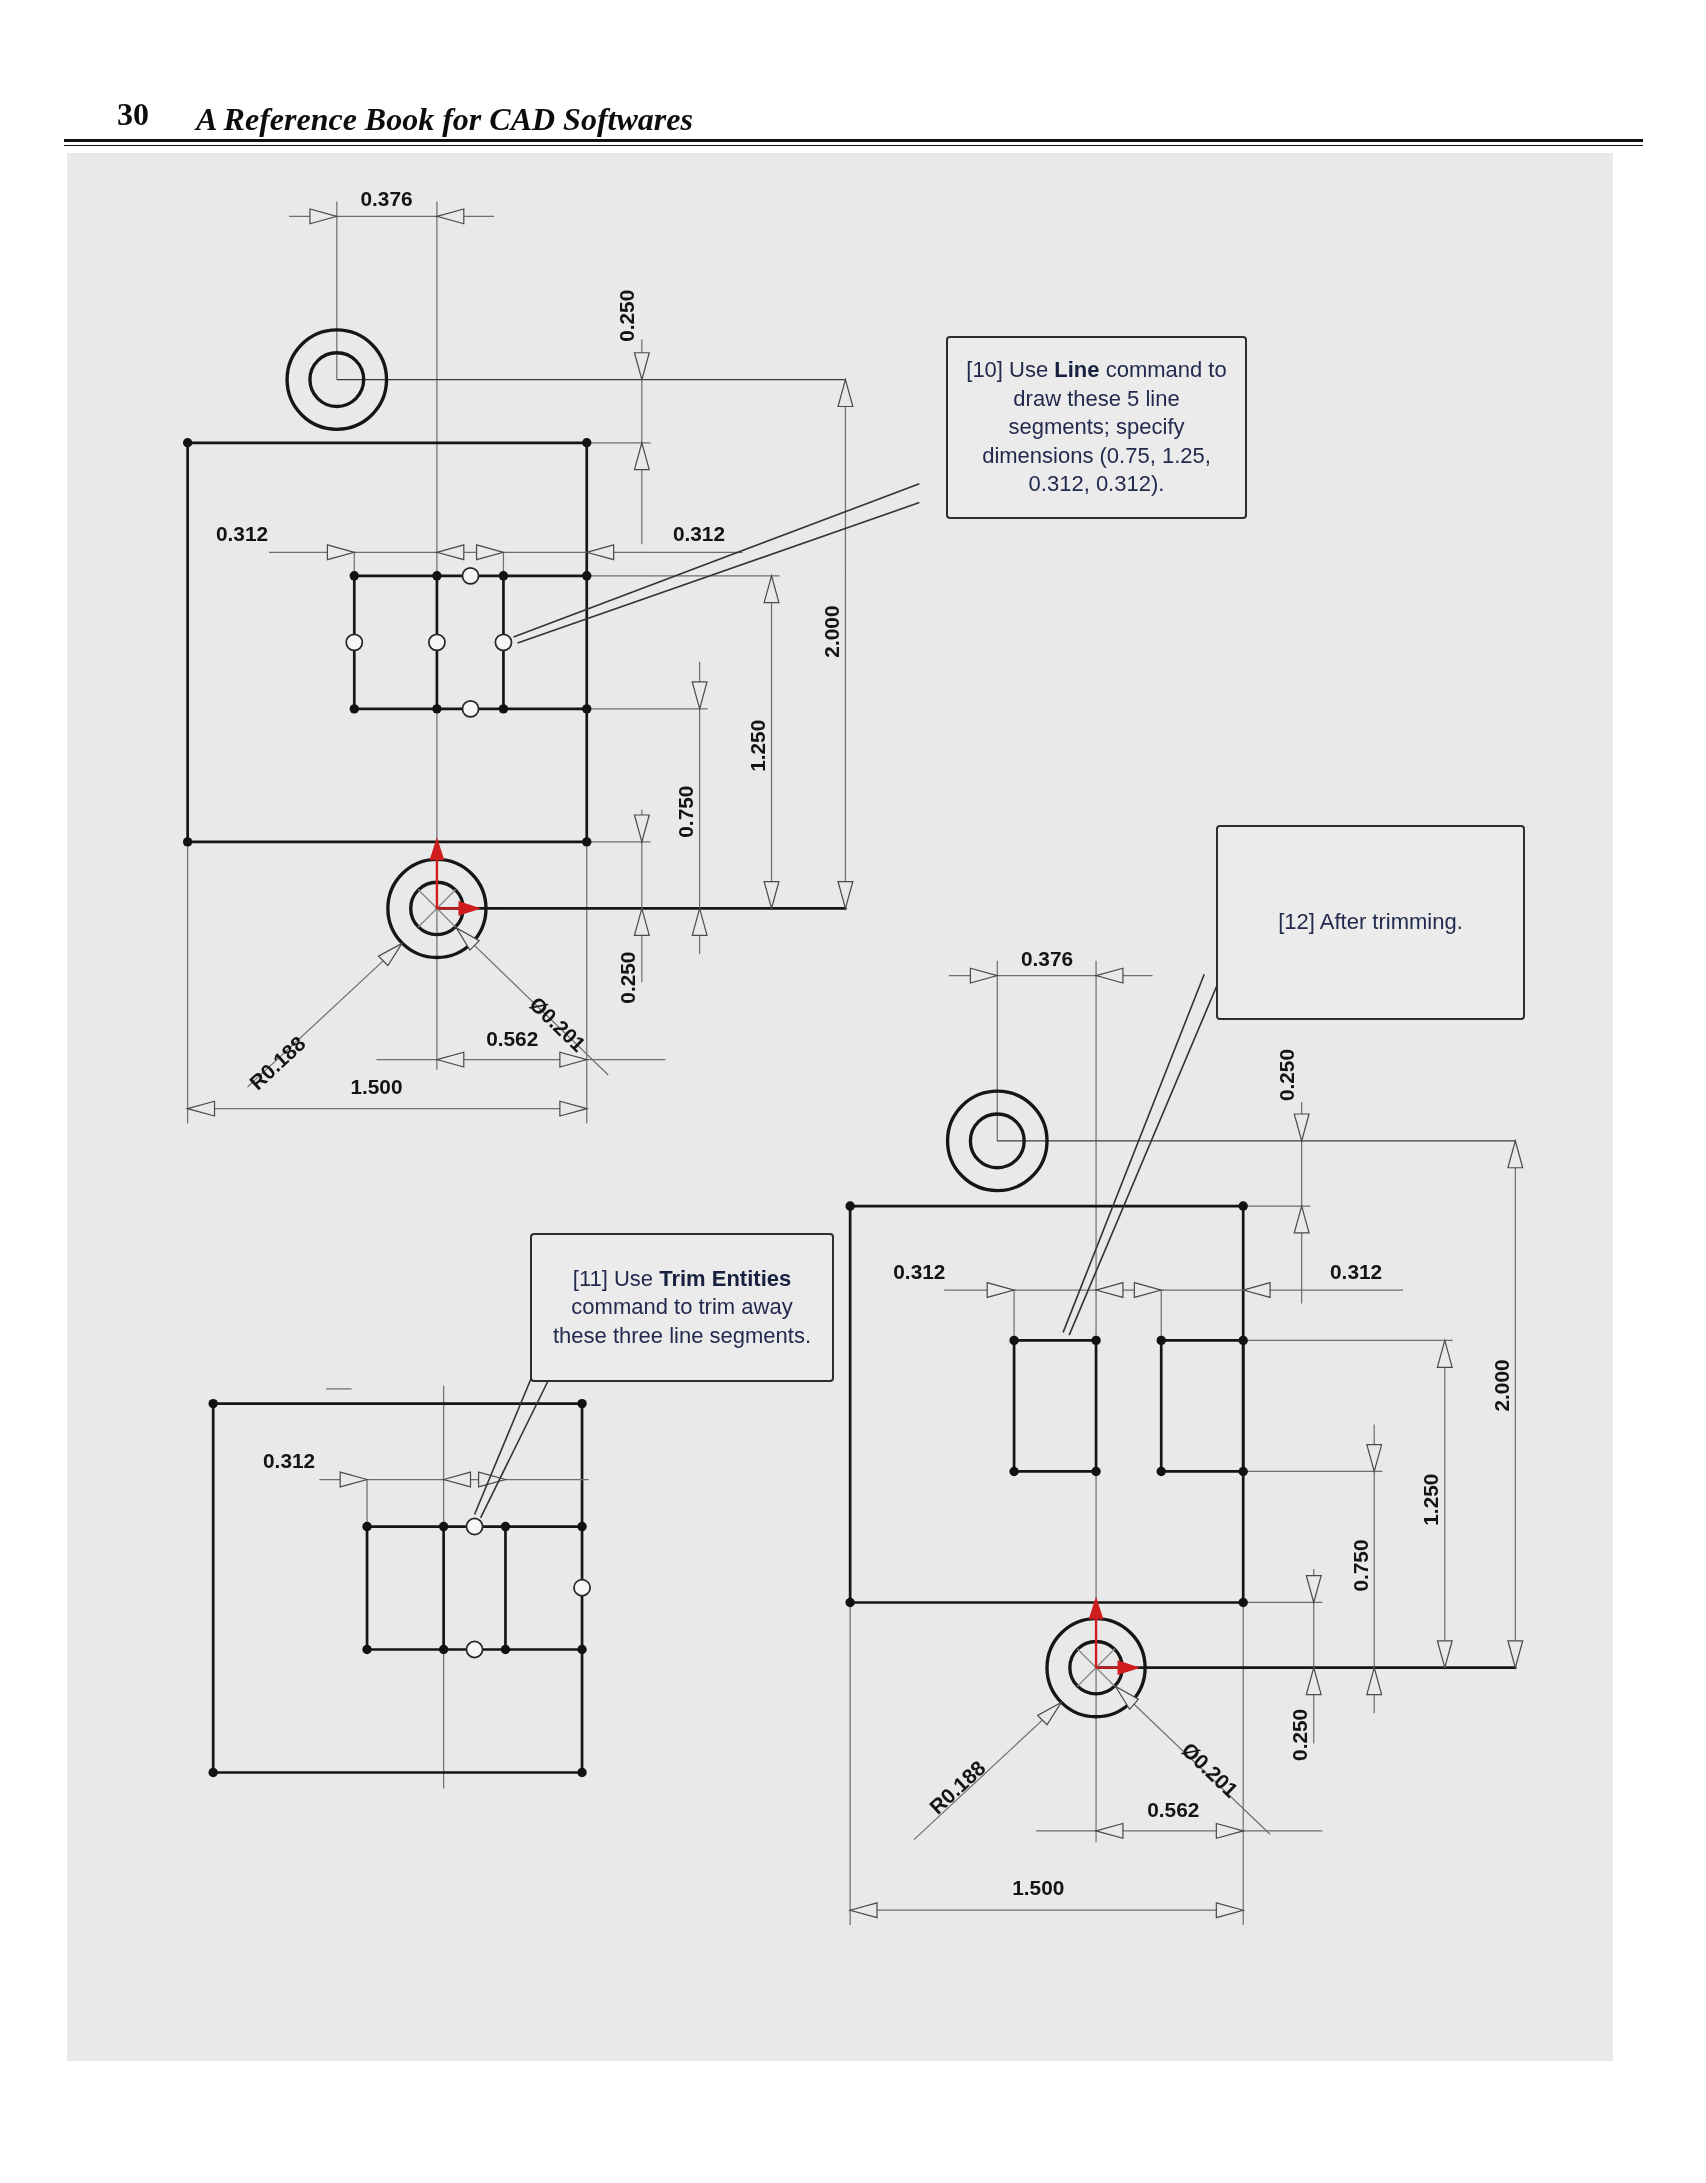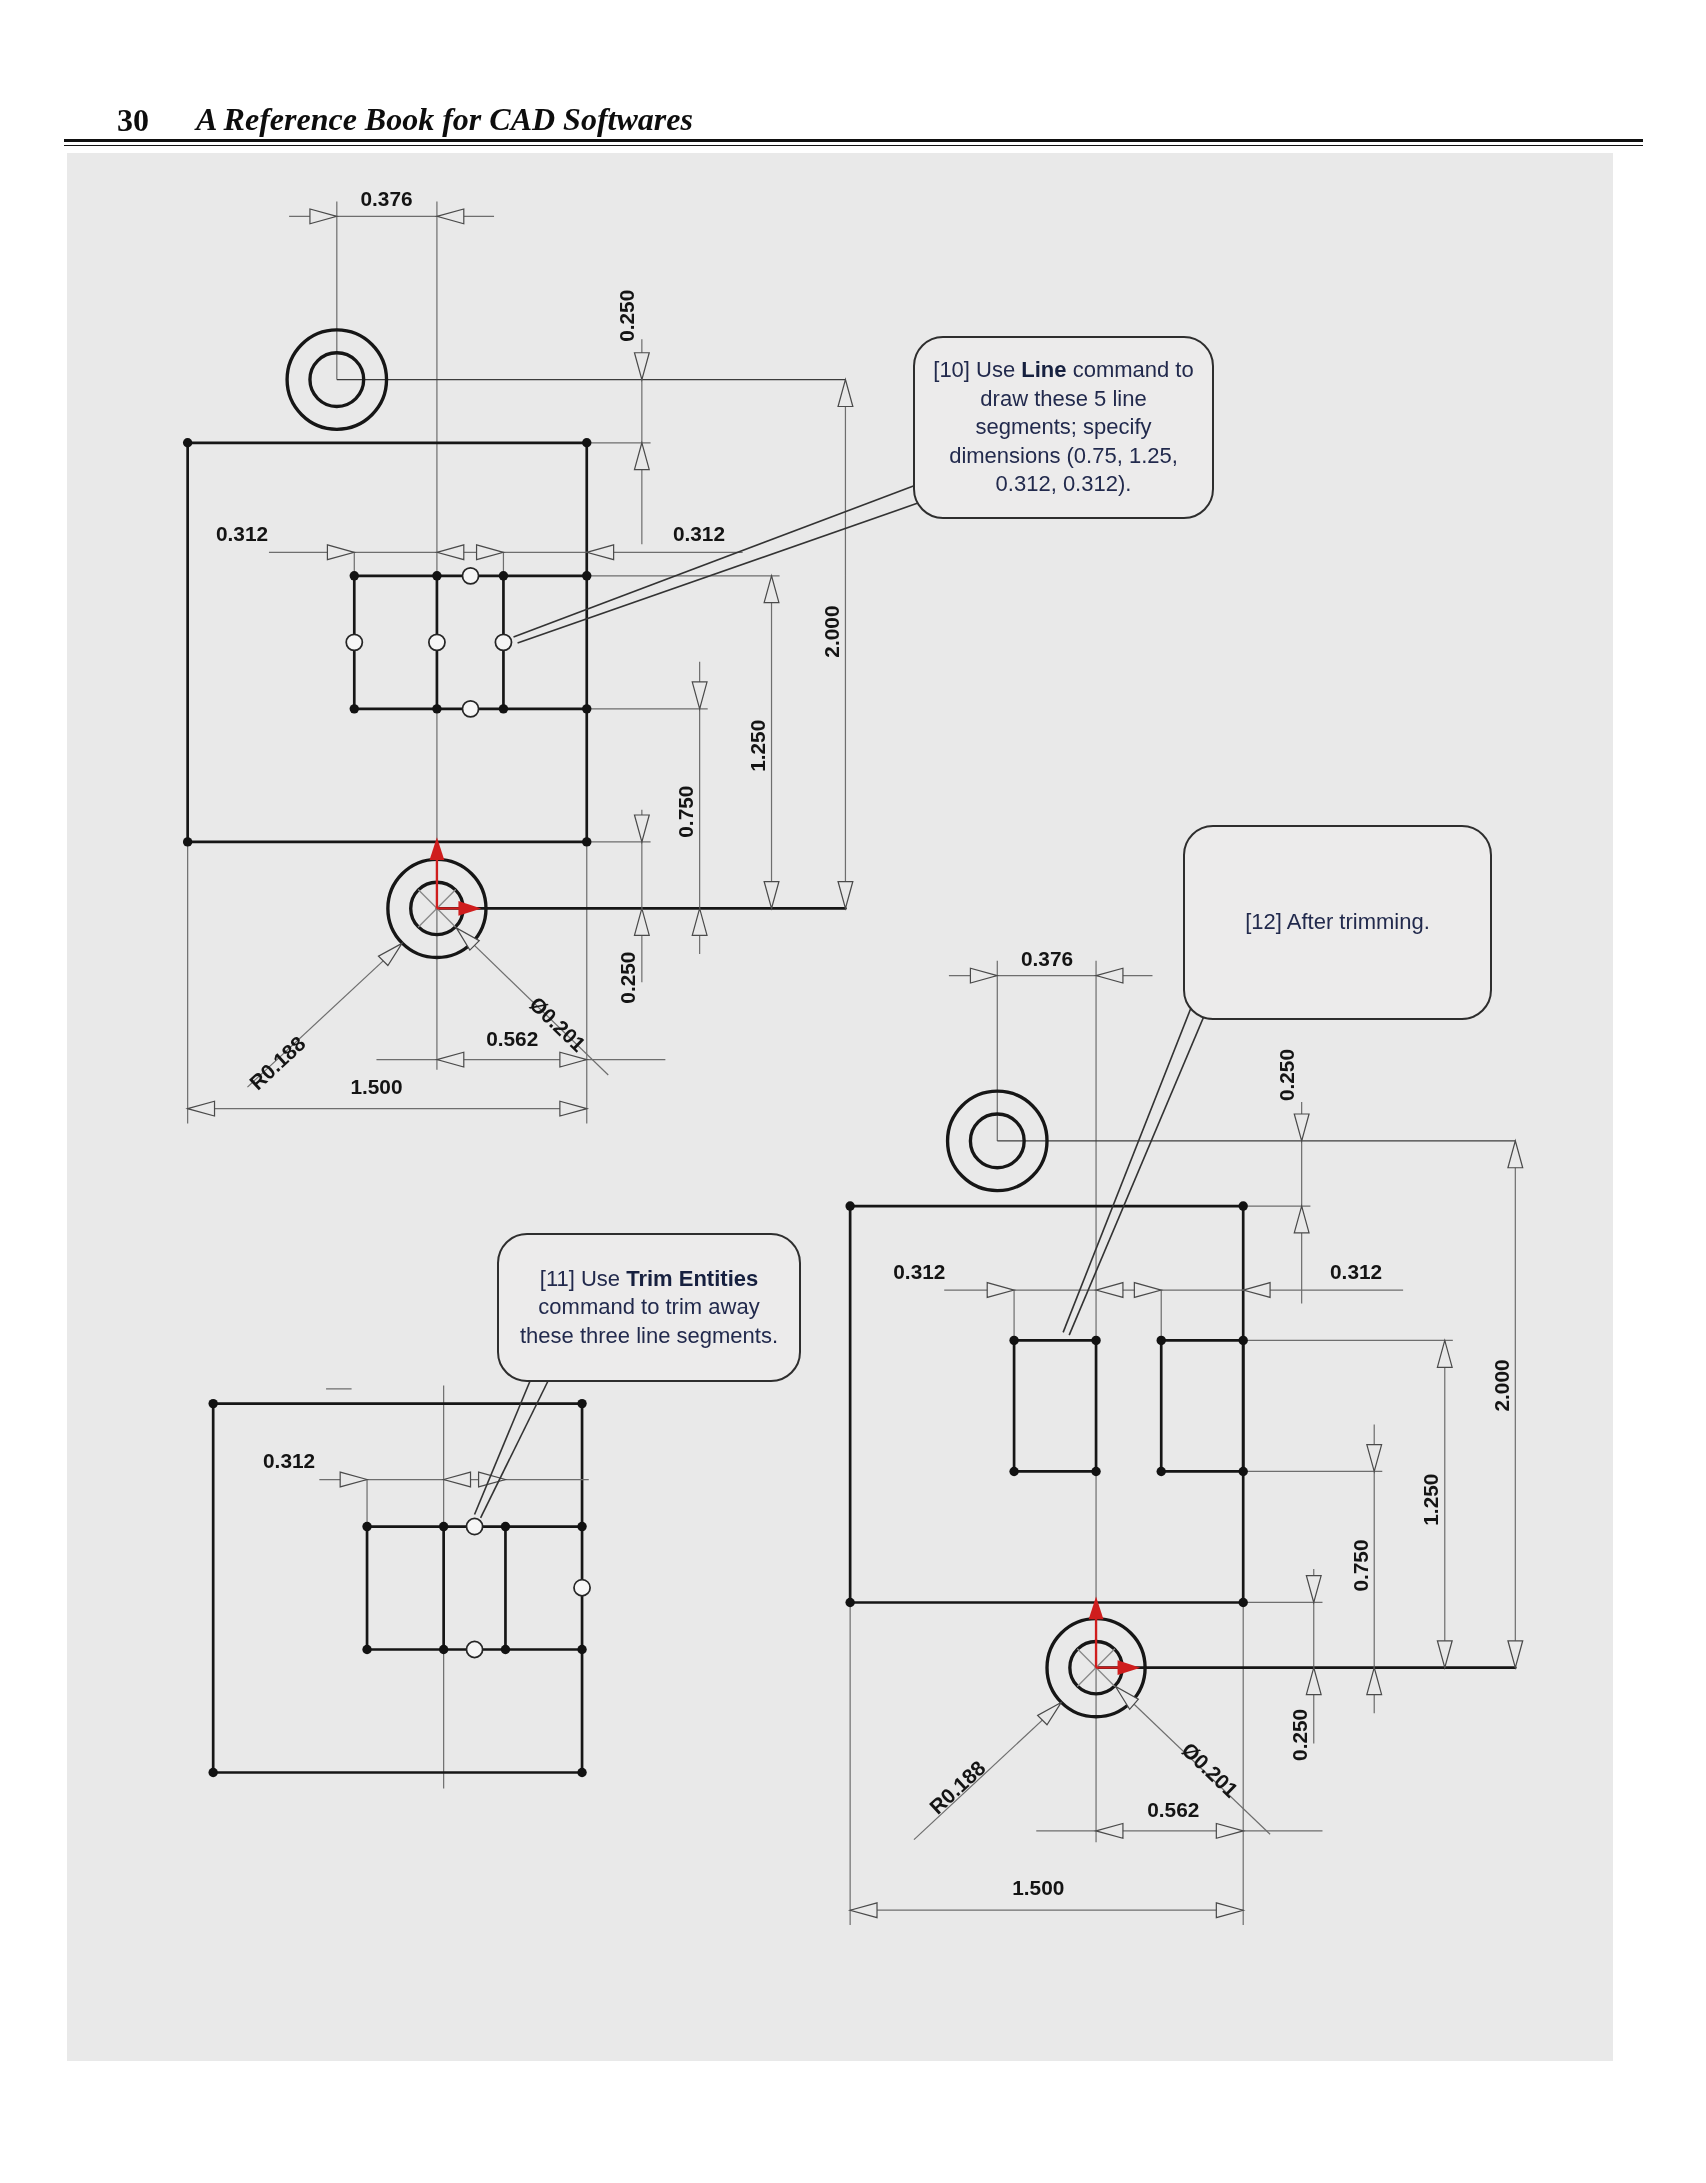--- a/index.html
+++ b/index.html
@@ -1,39 +1,39 @@
 <!DOCTYPE html>
 <html style="font-size:10.8px"><head>
 <meta charset="utf-8">
 <style>
   html,body{margin:0;padding:0;}
   body{width:1707px;height:2183px;background:#ffffff;position:relative;overflow:hidden;
        font-family:"Liberation Sans",sans-serif;}
   #pagewrap{position:absolute;inset:0;}
-  .hdr-num{position:absolute;left:117px;top:102px;font:bold 32px "Liberation Serif",serif;color:#0d0d0d;}
+  .hdr-num{position:absolute;left:117px;top:96px;font:bold 32px "Liberation Serif",serif;color:#0d0d0d;}
   .hdr-title{position:absolute;left:196px;top:101px;font:bold italic 32px "Liberation Serif",serif;color:#0d0d0d;}
   .rule1{position:absolute;left:64px;top:139px;width:1579px;height:2.7px;background:#111;}
   .rule2{position:absolute;left:64px;top:145px;width:1579px;height:1.3px;background:#111;}
   .graypanel{position:absolute;left:67px;top:153px;width:1546px;height:1908px;background:#e9e9e9;}
   svg{position:absolute;left:0;top:0;z-index:1;}
   .sk{stroke:#161616;stroke-width:4;fill:none;stroke-linecap:round;}
   .ck{stroke:#161616;stroke-width:5;fill:none;}
   .th{stroke:#6e6e6e;stroke-width:1.8;fill:none;}
   .md{stroke:#3c3c3c;stroke-width:2.2;fill:none;}
   .ar{stroke:#4a4a4a;stroke-width:1.8;fill:#e9e9e9;}
   .dot{fill:#121212;}
   .wc{fill:#f6f6f6;stroke:#262626;stroke-width:2.6;}
   .dt{font:bold 31px "Liberation Sans",sans-serif;fill:#141414;}
   .ldr{stroke:#333;stroke-width:2.4;fill:none;}
   .red{stroke:#cf1d1d;stroke-width:3.5;fill:none;}
   .redh{fill:#cf1d1d;stroke:none;}
   .xcr{stroke:#8a8a8a;stroke-width:2;fill:none;}
-  .callout{position:absolute;z-index:2;border:2px solid #2e2e2e;border-radius:30px;background:#ecebeb;
+  .callout{position:absolute;z-index:2;border:2px solid #2e2e2e;border-radius:4px;background:#ecebeb;
            color:#222a4d;display:flex;align-items:center;justify-content:center;text-align:center;
-           font:22px/1.3 "Liberation Sans",sans-serif;padding:25px 16px;box-sizing:border-box;}
+           font:22px/1.3 "Liberation Sans",sans-serif;padding:25px 16px;box-sizing:border-box;margin-left:33px;}
   .callout b{font-weight:bold;color:#16203f;}
 </style>
 </head>
 <body>
 
 <div id="pagewrap">
   <div class="hdr-num">30</div>
   <div class="hdr-title">A Reference Book for CAD Softwares</div>
   <div class="rule1"></div>
   <div class="rule2"></div>

